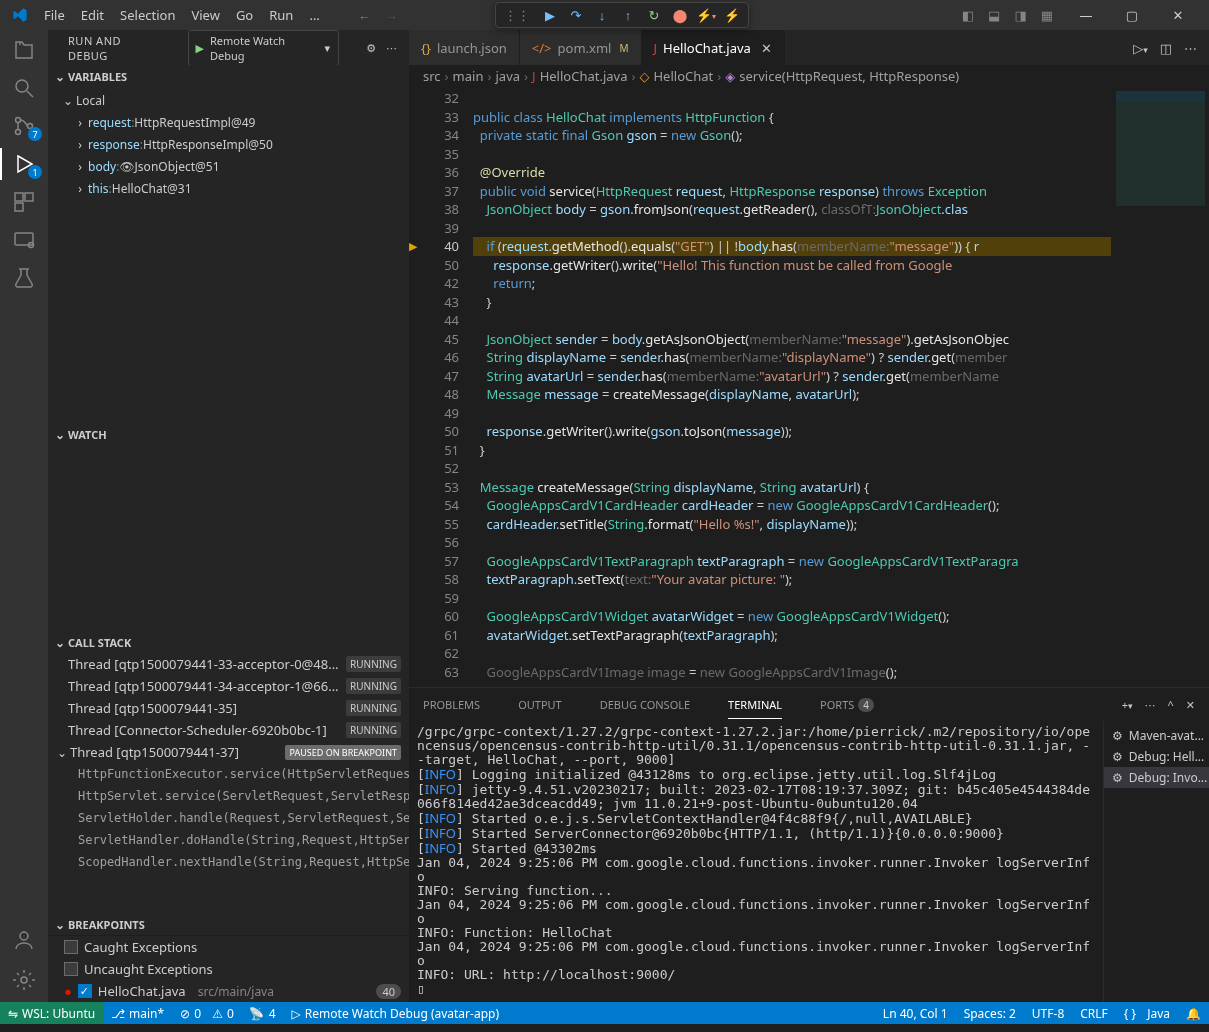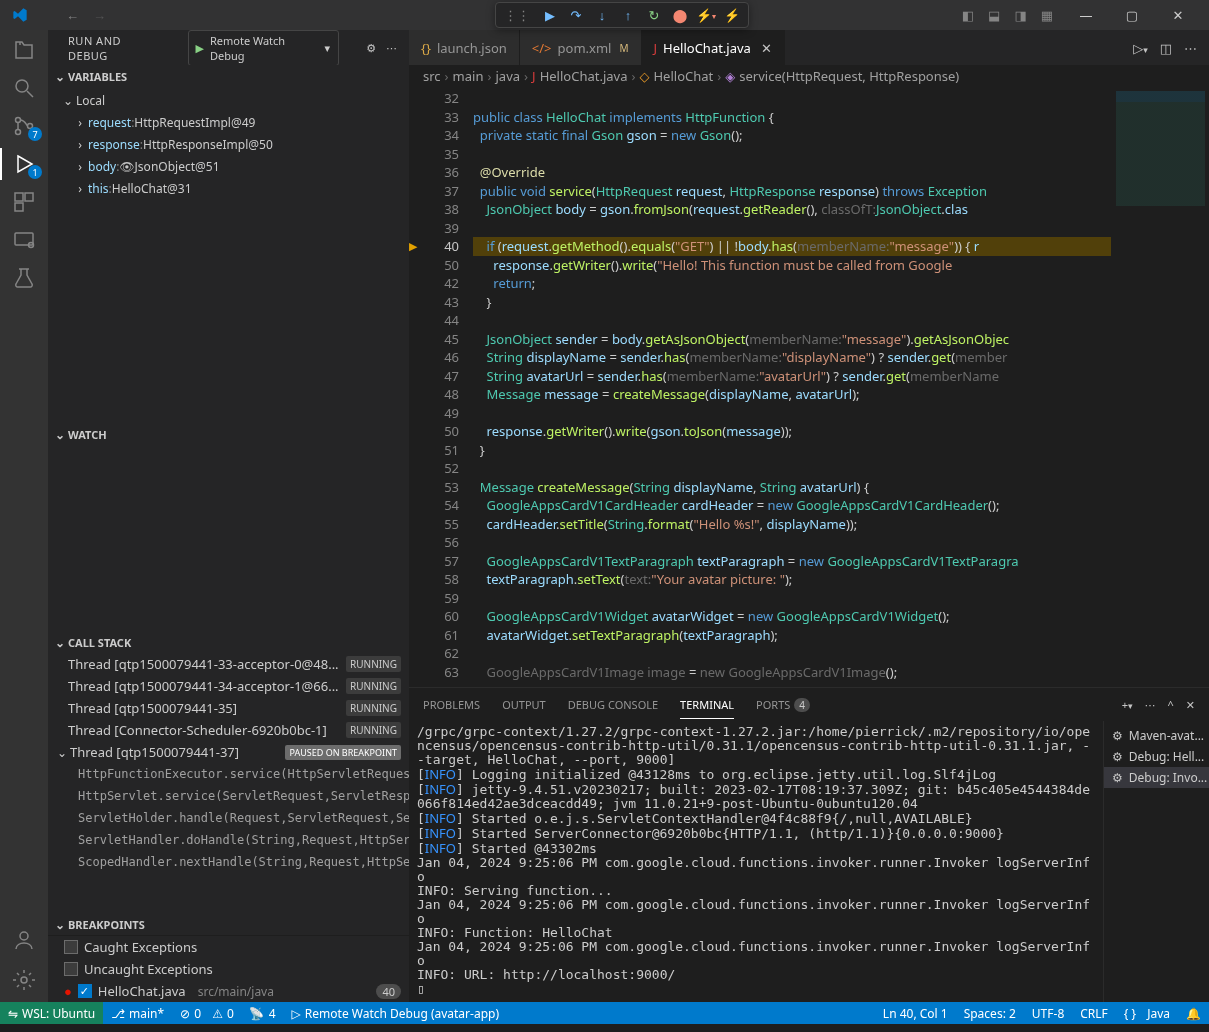--- a/index.html
+++ b/index.html
@@ -62,25 +62,25 @@
 .gutter { width:50px; text-align:right; color:#858585; padding-right:14px; padding-top:2px; user-select:none; }
 .gutter .cur { color:#c6c6c6; }
 .bp-col { width:14px; padding-top:2px; }
 .bp-mark { color:#e2a100; font-size:11px; height:18.5px; display:flex; align-items:center; }
 .code { flex:1; padding-top:2px; white-space:pre; overflow:hidden; }
 .code .ln { height:18.5px; }
 .code .hl { background:#51400a; }
 .minimap { width:98px; background:#1e1e1e; border-left:1px solid #1e1e1e; }
 .mm-inner { margin:4px; height:140px; background:linear-gradient(#1d495a 0 8%,#23413a 8% 82%,#1e1e1e 82%); opacity:.5; }
 
-.kw { color:#569cd6; } .type { color:#4ec9b0; } .fn { color:#bef264; } .str { color:#ce9178; }
+.kw { color:#569cd6; } .type { color:#4ec9b0; } .fn { color:#e5e5e5; } .str { color:#ce9178; }
 .param { color:#9cdcfe; } .ann { color:#dcdcaa; } .hint { color:#6a6a6a; }
 
 .panel { height:315px; border-top:1px solid #2b2b2b; display:flex; flex-direction:column; }
-.panel-tabs { height:33px; display:flex; align-items:center; padding:0 14px; gap:22px; font-size:11px; color:#969696; position:relative; }
+.panel-tabs { height:33px; display:flex; align-items:center; padding:0 14px; gap:38px; font-size:11px; color:#969696; position:relative; }
 .ptab { cursor:pointer; padding:6px 0; font-size:11px; }
 .ptab.active { color:#fff; border-bottom:1px solid #fff; }
 .ptab .badge { display:inline-block; background:#4d4d4d; color:#ccc; border-radius:8px; font-size:10px; padding:0 5px; margin-left:4px; }
 .panel-actions { margin-left:auto; display:flex; gap:12px; color:#c5c5c5; align-items:center; }
 .panel-body { flex:1; display:flex; overflow:hidden; }
 .term { flex:1; font-family:Menlo,Consolas,monospace; font-size:13px; line-height:14px; padding:4px 8px; color:#cccccc; white-space:pre-wrap; overflow:hidden; word-break:break-all; }
 .term .info { color:#3794ff; }
 .term-side { width:106px; border-left:1px solid #2b2b2b; font-size:12px; padding:4px 0; }
 .term-item { display:flex; align-items:center; gap:6px; padding:2px 8px; cursor:pointer; white-space:nowrap; overflow:hidden; }
 .term-item.active { background:#37373d; }
@@ -93,20 +93,29 @@
 
 svg { display:block; }
 </style>
 </head>
 <body>
 
 <div class="titlebar">
   <svg class="vsc-icon" viewBox="0 0 24 24">
       <path fill="#007acc" d="M17 2l5 3v14l-5 3-8-8-5 4-2-1V7l2-1 5 4 8-8z"></path>
     </svg>
+  <div class="menubar">
+      <div class="menu-item">File</div>
+      <div class="menu-item">Edit</div>
+      <div class="menu-item">Selection</div>
+      <div class="menu-item">View</div>
+      <div class="menu-item">Go</div>
+      <div class="menu-item">Run</div>
+      <div class="menu-item">…</div>
+    </div>
   <div class="nav-arrows">
     <span>←</span>
     <span style="opacity:.4">→</span>
   </div>
   <div class="debug-toolbar">
     <span class="drag">⋮⋮</span>
     <span class="dbg-btn" style="color:#75beff">▶</span>
     <span class="dbg-btn" style="color:#75beff">↷</span>
     <span class="dbg-btn" style="color:#75beff">↓</span>
     <span class="dbg-btn" style="color:#75beff">↑</span>

